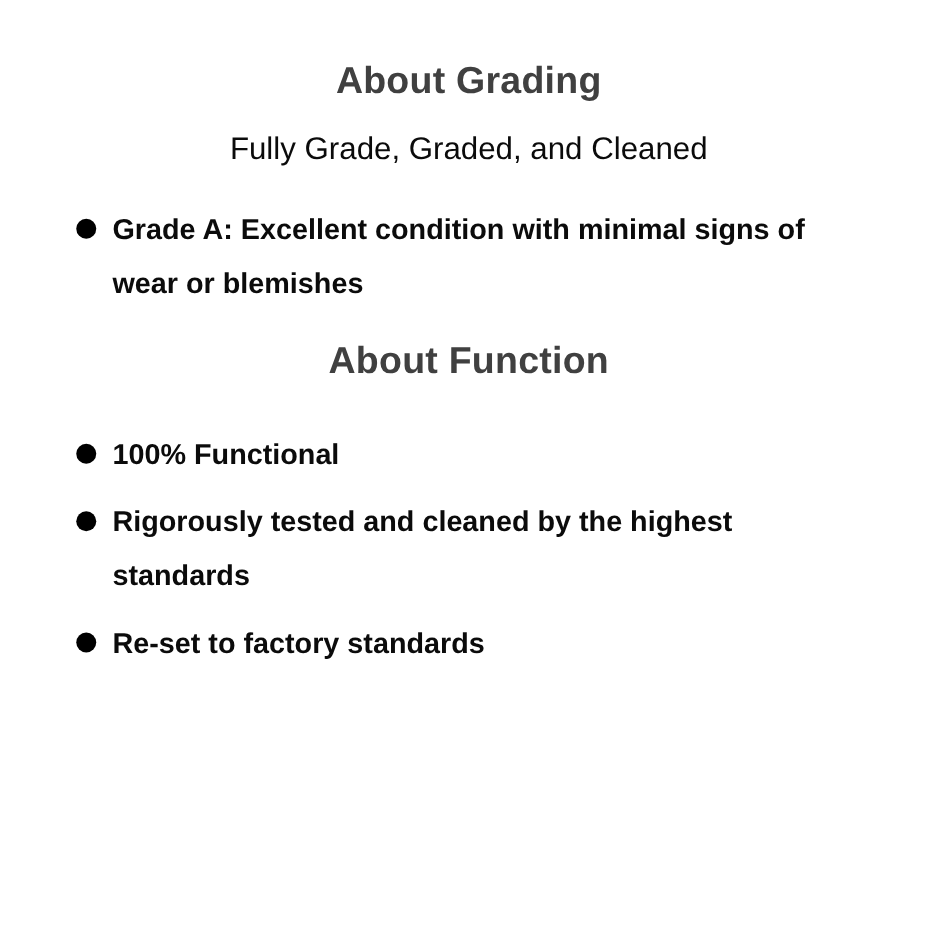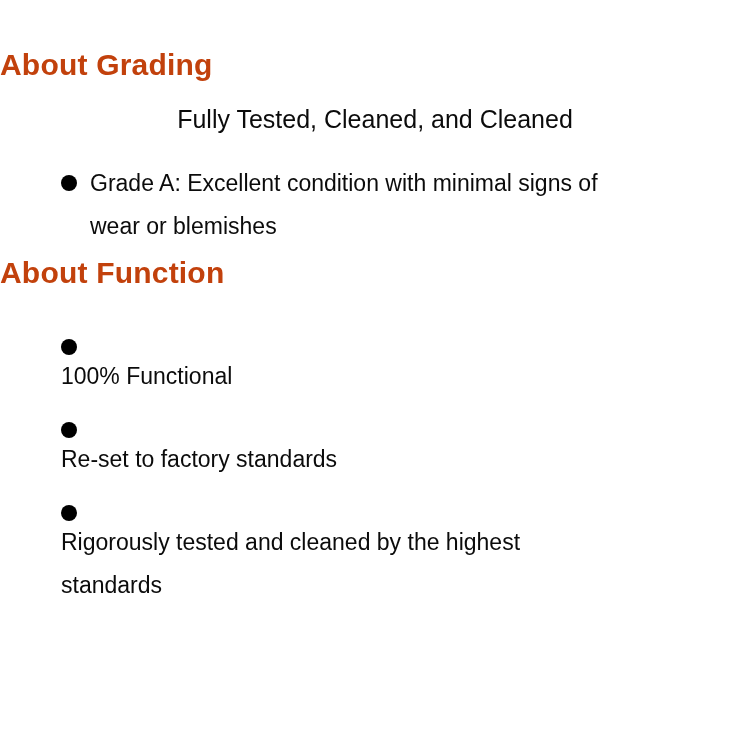--- a/index.html
+++ b/index.html
@@ -9,26 +9,26 @@
     height: 750px;
     background: #ffffff;
     color: #111111;
     font-family: "Liberation Sans", sans-serif;
     box-sizing: border-box;
     padding-top: 48px;
     overflow: hidden;
   }
   .section-title {
     margin: 0;
-    text-align: left;
+    text-align: center;
     font-weight: bold;
     font-size: 30px;
     line-height: 34px;
     letter-spacing: 0.2px;
-    color: #c2410c;
+    color: #404040;
   }
   .subtitle {
     margin: 20px 0 0 0;
     text-align: center;
     font-size: 25px;
     line-height: 34px;
     font-weight: normal;
     color: #0b0b0b;
   }
   .bullet-list {
@@ -36,65 +36,66 @@
     margin: 26px 0 0 0;
     padding: 0 40px 0 61px;
   }
   .bullet-item {
     display: flex;
     align-items: flex-start;
     font-size: 23px;
     line-height: 43px;
     color: #0b0b0b;
   }
-  .bullet-list.spaced .bullet-item { margin-bottom: 11px; flex-direction: column; }
+  .bullet-list.spaced .bullet-item { margin-bottom: 11px; }
   .bullet-list.spaced .bullet-item:last-child { margin-bottom: 0; }
   .bullet-dot {
     flex: 0 0 auto;
     width: 16px;
     height: 16px;
     border-radius: 50%;
     background: #000000;
     margin: 13px 13px 0 0;
   }
   .bullet-text {
     white-space: pre-line;
     max-width: 580px;
+    font-weight: bold;
   }
-  .function-title { margin-top: 8px; }
+  .function-title { margin-top: 24px; }
   .function-list { margin-top: 36px; }
 </style>
 </head>
 <body>
 
 <div class="page">
 
   <h1 class="section-title">About Grading</h1>
 
-  <div class="subtitle">Fully Tested, Cleaned, and Cleaned</div>
+  <div class="subtitle">Fully Grade, Graded, and Cleaned</div>
 
   <ul class="bullet-list">
     <li class="bullet-item">
       <span class="bullet-dot"></span>
       <span class="bullet-text">Grade A: Excellent condition with minimal signs of
 wear or blemishes</span>
     </li>
   </ul>
 
   <h1 class="section-title function-title">About Function</h1>
 
   <ul class="bullet-list spaced function-list">
     <li class="bullet-item">
       <span class="bullet-dot"></span>
       <span class="bullet-text">100% Functional</span>
     </li>
     <li class="bullet-item">
       <span class="bullet-dot"></span>
-      <span class="bullet-text">Re-set to factory standards</span>
+      <span class="bullet-text">Rigorously tested and cleaned by the highest
+standards</span>
     </li>
     <li class="bullet-item">
       <span class="bullet-dot"></span>
-      <span class="bullet-text">Rigorously tested and cleaned by the highest
-standards</span>
+      <span class="bullet-text">Re-set to factory standards</span>
     </li>
   </ul>
 
 </div>
 
 </body></html>

